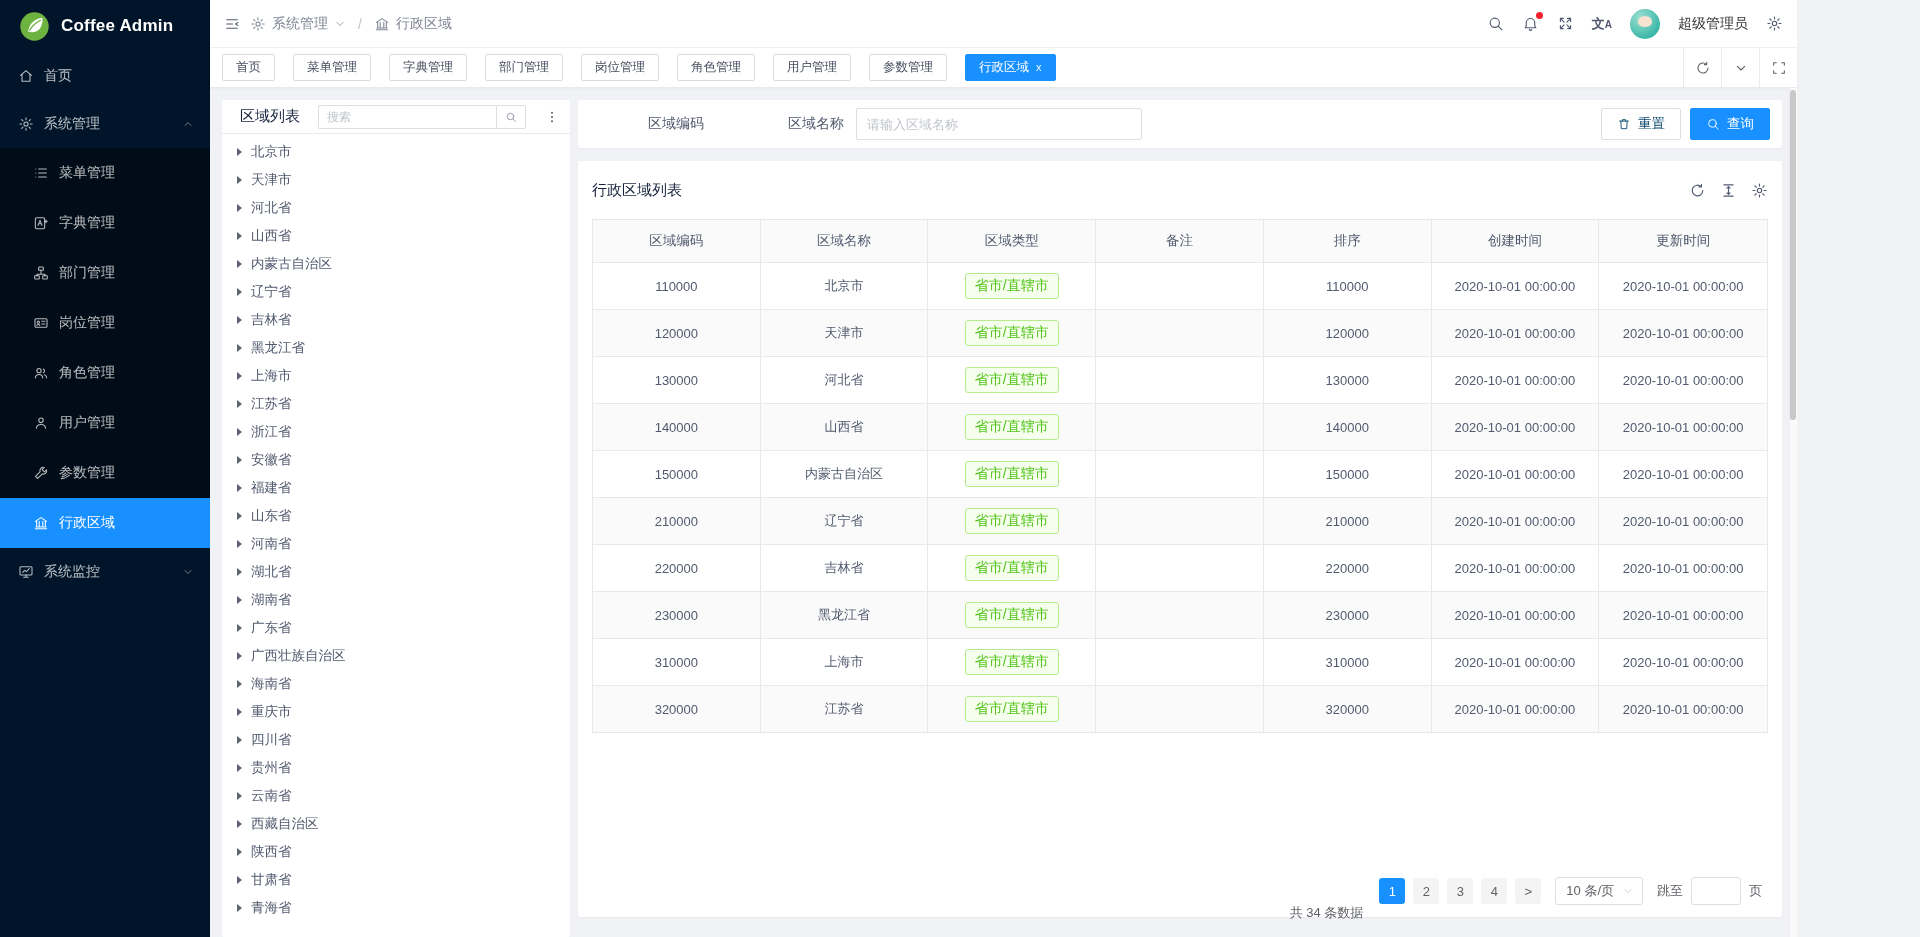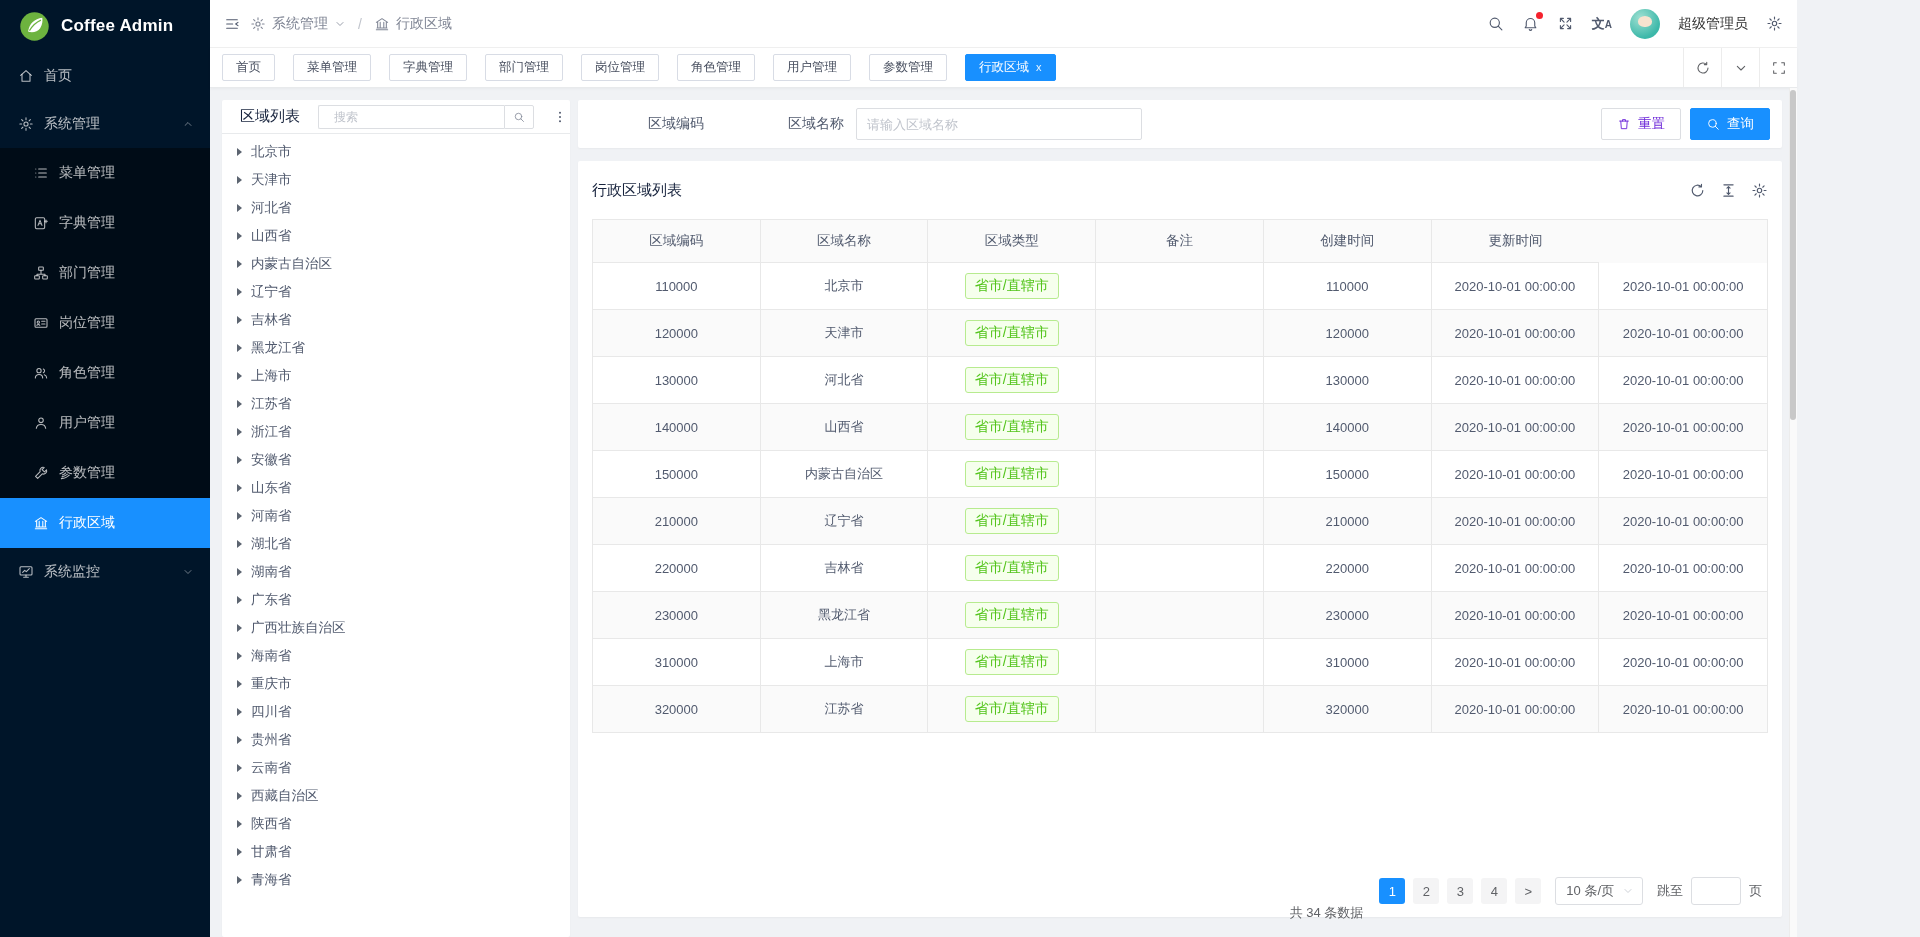--- a/index.html
+++ b/index.html
@@ -53,40 +53,40 @@
   
   .content { position:relative; flex:1; display:flex; padding:12px 15px 0 12px; gap:8px; min-height:0; }
 
   .card { background:#fff; border-radius:2px; box-shadow:0 1px 2px rgba(0,0,0,.04); }
 
   
   .tree-card { width:348px; flex-shrink:0; overflow:hidden; display:flex; flex-direction:column; }
   .tree-head { height:34px; display:flex; align-items:center; padding:0 10px 0 18px; border-bottom:1px solid #e8eaec; gap:18px; flex-shrink:0; }
   .tree-title { font-size:15px; color:#17233d; white-space:nowrap; }
   .tree-search { display:flex; align-items:stretch; height:24px; flex:1; }
-  .tree-search input { flex:1; min-width:0; border:1px solid #dcdee2; border-right:none; border-radius:2px 0 0 2px; padding:0 15px; font-size:12px; outline:none; color:#515a6e; }
+  .tree-search input { flex:1; min-width:0; border:1px solid #dcdee2; border-right:none; border-radius:2px 0 0 2px; padding:0 8px; font-size:12px; outline:none; color:#515a6e; }
   .tree-search input::placeholder { color:#c0c4cc; }
   .tree-search-btn { width:30px; border:1px solid #dcdee2; border-radius:0 2px 2px 0; background:#fff; display:flex; align-items:center; justify-content:center; color:#808695; cursor:pointer; }
   .kebab { color:#515a6e; cursor:pointer; display:flex; }
   .tree-body { padding:4px 0 0 0; overflow:hidden; }
   .tree-item { height:28px; display:flex; align-items:center; padding-left:15px; gap:9px; cursor:pointer; color:#515a6e; font-size:13.5px; }
   .caret { width:0; height:0; border-left:5px solid #5c6470; border-top:4px solid transparent; border-bottom:4px solid transparent; cursor:pointer; }
 
   
   .right-col { flex:1; display:flex; flex-direction:column; min-width:0; }
 
   .filter-card { height:48px; display:flex; align-items:center; padding:0 12px 0 70px; margin-bottom:13px; flex-shrink:0; }
   .f-group { display:flex; align-items:center; gap:12px; }
   .f-group + .f-group { margin-left:84px; }
   .f-label { color:#515a6e; white-space:nowrap; }
   .f-input { width:300px; height:32px; border:1px solid #dcdee2; border-radius:2px; padding:0 10px; font-size:13px; color:#515a6e; outline:none; }
   .f-input.w2 { width:286px; }
   .f-input::placeholder { color:#c0c4cc; }
   .f-btns { margin-left:auto; display:flex; gap:9px; }
-  .btn { height:32px; padding:0 15px; border-radius:2px; border:1px solid #dcdee2; background:#fff; color:#6d28d9;
+  .btn { height:32px; padding:0 15px; border-radius:2px; border:1px solid #dcdee2; background:#fff; color:#0c4a6e;
     display:flex; align-items:center; gap:7px; font-size:13.5px; cursor:pointer; }
   .btn .ic { width:14px; height:14px; }
   .btn.primary { background:#1890ff; border-color:#1890ff; color:#fff; }
 
   
   .table-card { height:756px; display:flex; flex-direction:column; padding:0 14px; }
   .tc-head { height:58px; display:flex; align-items:center; flex-shrink:0; }
   .tc-title { font-size:15px; color:#17233d; }
   .tc-icons { margin-left:auto; display:flex; gap:14px; color:#515a6e; }
   .tc-icons .ic { width:17px; height:17px; cursor:pointer; }
@@ -408,20 +408,24 @@
             <div class="tree-item">
               <span class="caret"></span>
               <span class="tree-label">浙江省</span>
             </div>
 
             <div class="tree-item">
               <span class="caret"></span>
               <span class="tree-label">安徽省</span>
             </div>
 
+            <div class="tree-item">
+              <span class="caret"></span>
+              <span class="tree-label">福建省</span>
+            </div>
 
 
             <div class="tree-item">
               <span class="caret"></span>
               <span class="tree-label">山东省</span>
             </div>
 
             <div class="tree-item">
               <span class="caret"></span>
               <span class="tree-label">河南省</span>
@@ -542,20 +546,21 @@
             <div class="thead">
 
                 <div class="thcell">区域编码</div>
 
                 <div class="thcell">区域名称</div>
 
                 <div class="thcell">区域类型</div>
 
                 <div class="thcell">备注</div>
 
+                <div class="thcell">排序</div>
 
                 <div class="thcell">创建时间</div>
 
                 <div class="thcell">更新时间</div>
               </div>
             <div class="tbody">
 
                 <div class="trow">
                   <div class="tcell">110000</div>
                   <div class="tcell">北京市</div>

